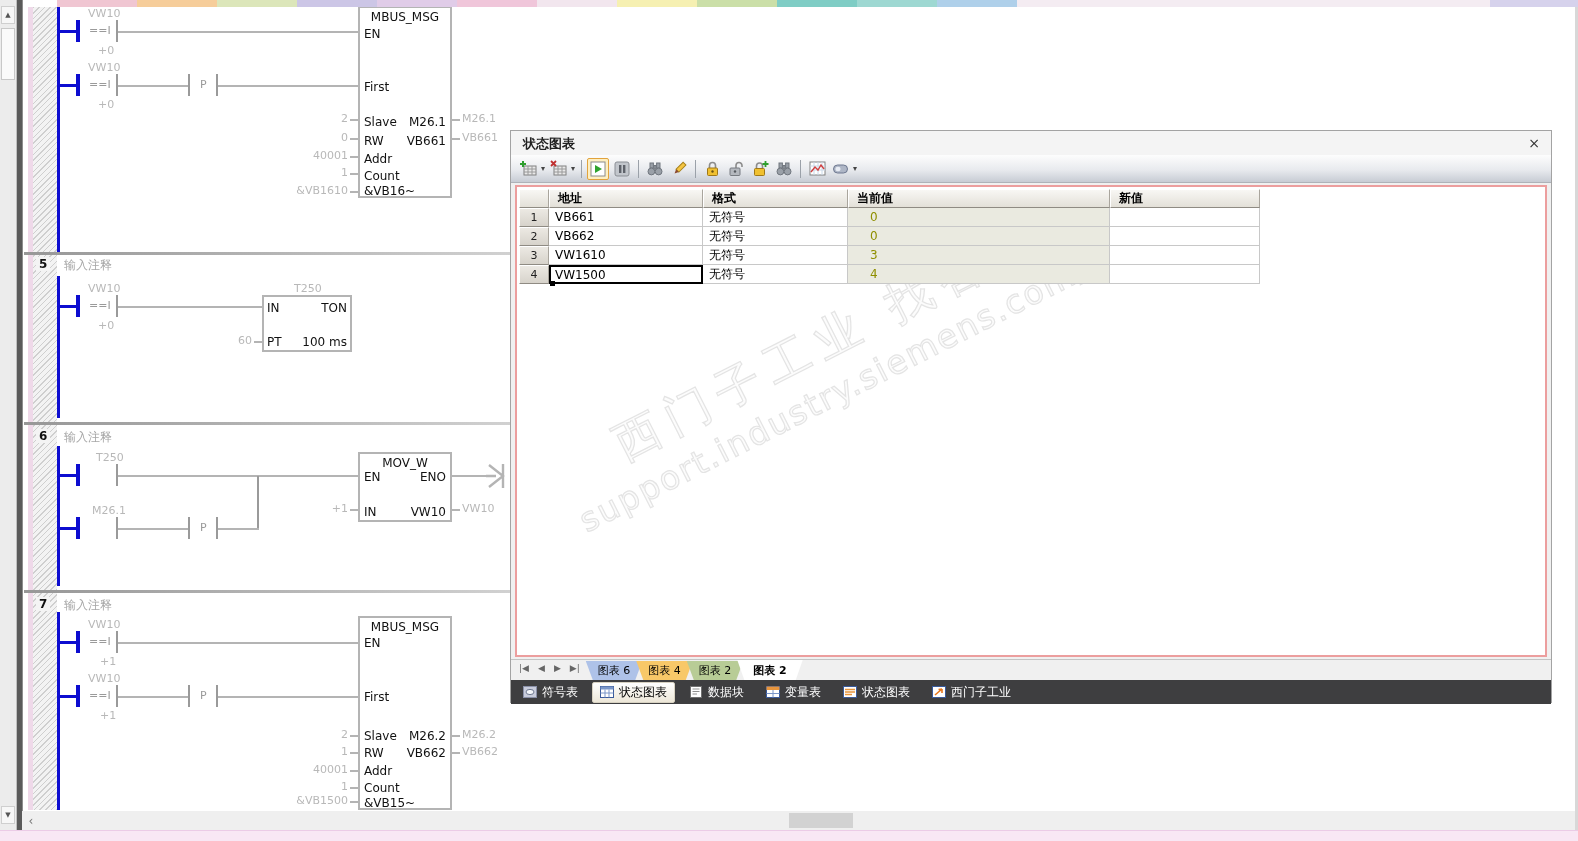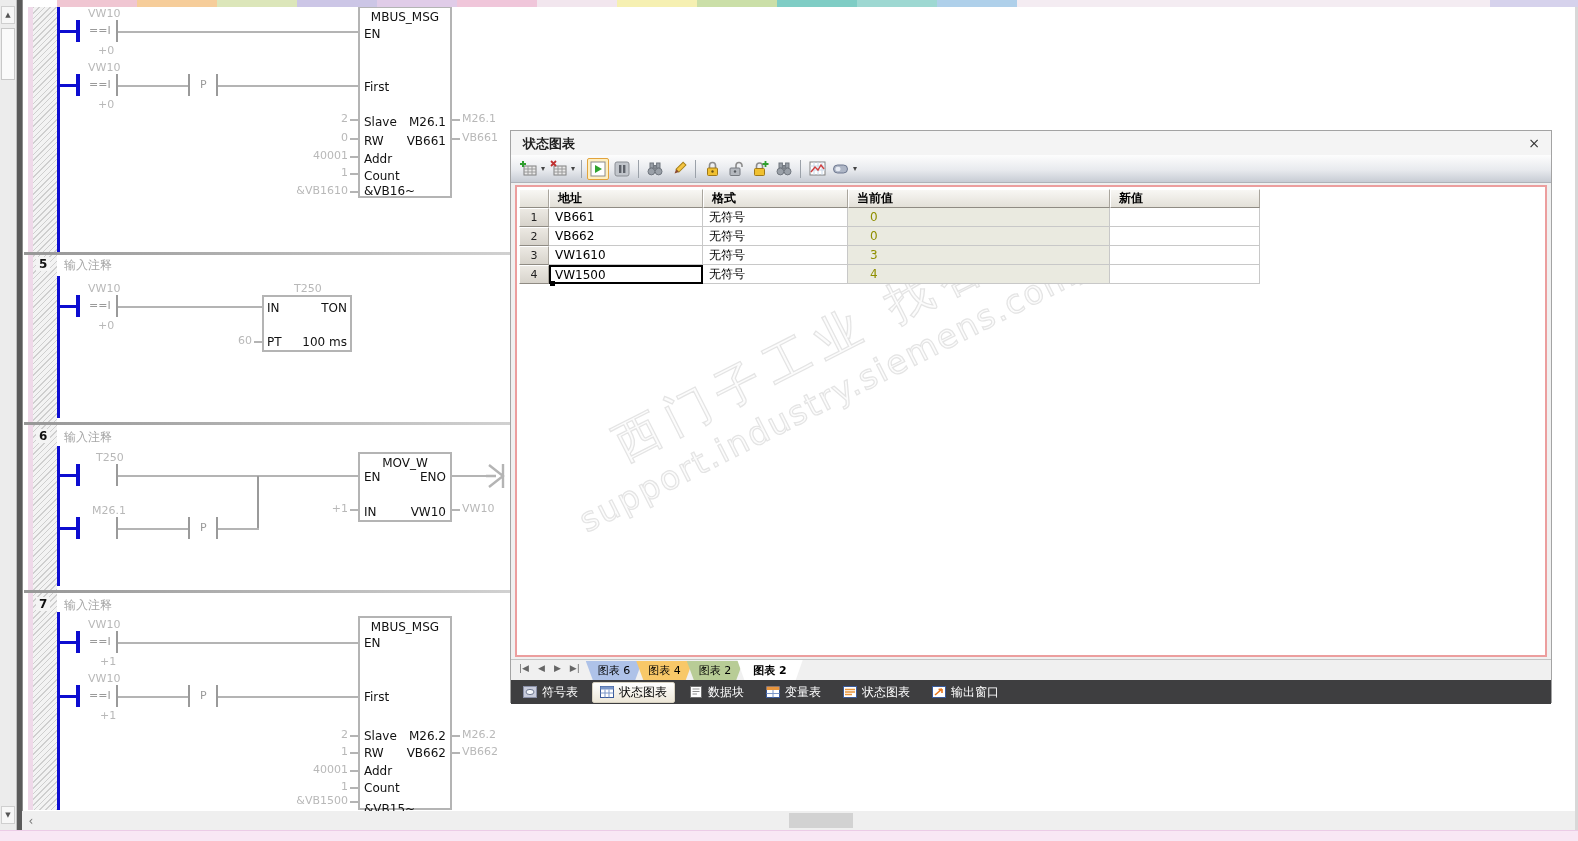--- a/index.html
+++ b/index.html
@@ -255,21 +255,21 @@
   <div class="lblock" style="left:358px;top:616px;width:94px;height:194px;">
     <div class="ttl">MBUS_MSG</div>
     <span style="left:4px;top:18px;">EN</span>
     <span style="left:4px;top:72px;">First</span>
     <span style="left:4px;top:111px;">Slave</span>
     <span style="right:4px;top:111px;">M26.2</span>
     <span style="left:4px;top:128px;">RW</span>
     <span style="right:4px;top:128px;">VB662</span>
     <span style="left:4px;top:146px;">Addr</span>
     <span style="left:4px;top:163px;">Count</span>
-    <span style="left:4px;top:184px;">&amp;VB15~</span>
+    <span style="left:4px;top:178px;">&amp;VB15~</span>
   </div>
   <div class="wire" style="left:350px;top:735px;width:8px;"></div>
   <div class="wire" style="left:350px;top:752px;width:8px;"></div>
   <div class="wire" style="left:350px;top:770px;width:8px;"></div>
   <div class="wire" style="left:350px;top:787px;width:8px;"></div>
   <div class="wire" style="left:350px;top:801px;width:8px;"></div>
   <span class="gtxt r" style="left:348px;top:728px;">2</span>
   <span class="gtxt r" style="left:348px;top:745px;">1</span>
   <span class="gtxt r" style="left:348px;top:763px;">40001</span>
   <span class="gtxt r" style="left:348px;top:780px;">1</span>
@@ -491,18 +491,18 @@
           <rect x="0.5" y="0.5" width="13" height="11" fill="#FFFFFF" stroke="#3A5A9A"></rect>
           <path d="M2 3.5 H12 M2 6 H12 M2 8.5 H9" stroke="#E8953C" stroke-width="1.4"></path>
         </svg>
         <span>状态图表</span>
       </div>
       <div class="bb-item">
         <svg width="14" height="12" viewBox="0 0 14 12">
           <rect x="0.5" y="0.5" width="13" height="11" fill="#FFFFFF" stroke="#3A5A9A"></rect>
           <path d="M3 9 L10 3 M10 3 L10 7 M10 3 L6.5 3.5" stroke="#E8781E" stroke-width="1.6" fill="none"></path>
         </svg>
-        <span>输出窗口</span>
+        <span>西门子工业</span>
       </div>
     </div>
   </div>
 
 </div>
 
 </body></html>

